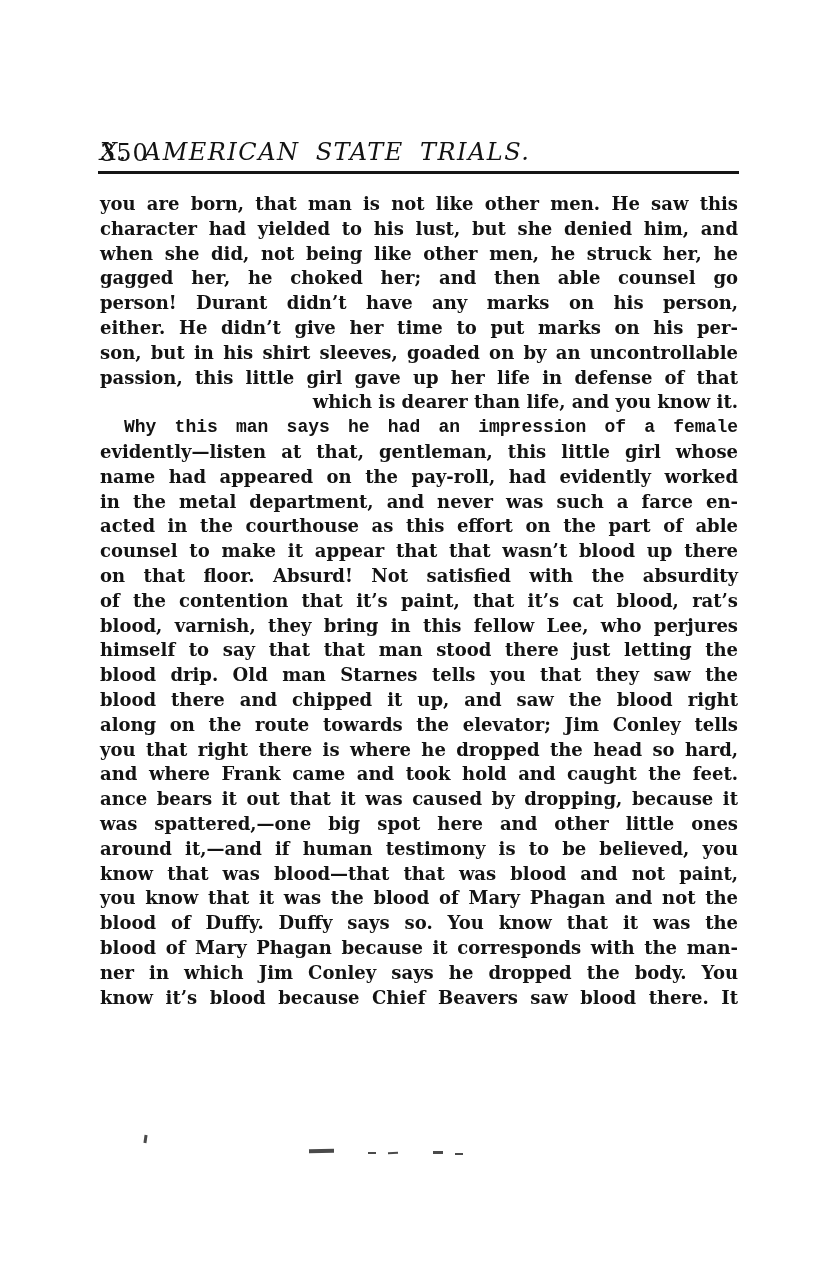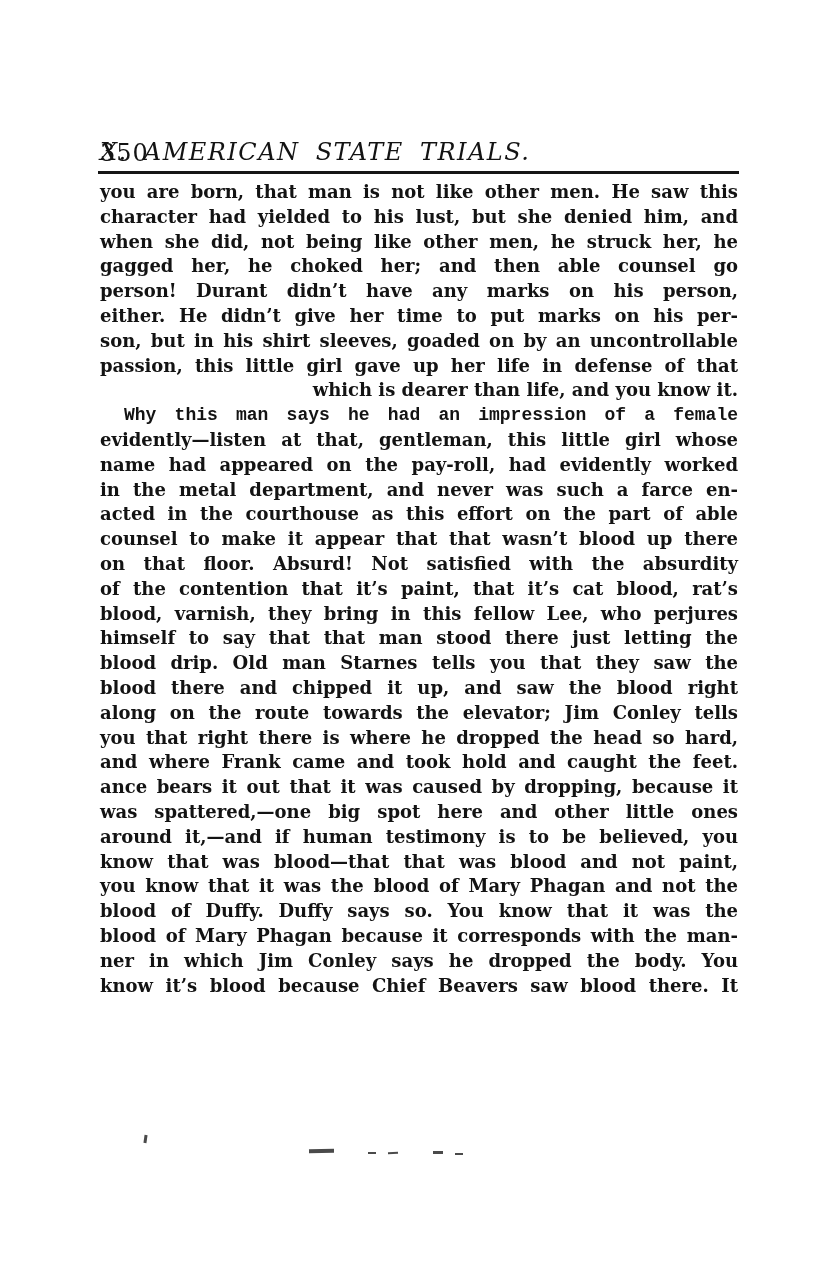--- a/index.html
+++ b/index.html
@@ -39,21 +39,21 @@
   .rule {
     position: absolute;
     top: 171px;
     left: 98px;
     width: 641px;
     height: 3px;
     background: #151515;
   }
   .body-text {
     position: absolute;
-    top: 180px;
+    top: 192px;
     left: 100px;
     width: 638px;
     font-size: 18px;
     font-weight: bold;
     line-height: 24.8px;
   }
   .line {
     height: 24.8px;
     text-align: right;
   }

